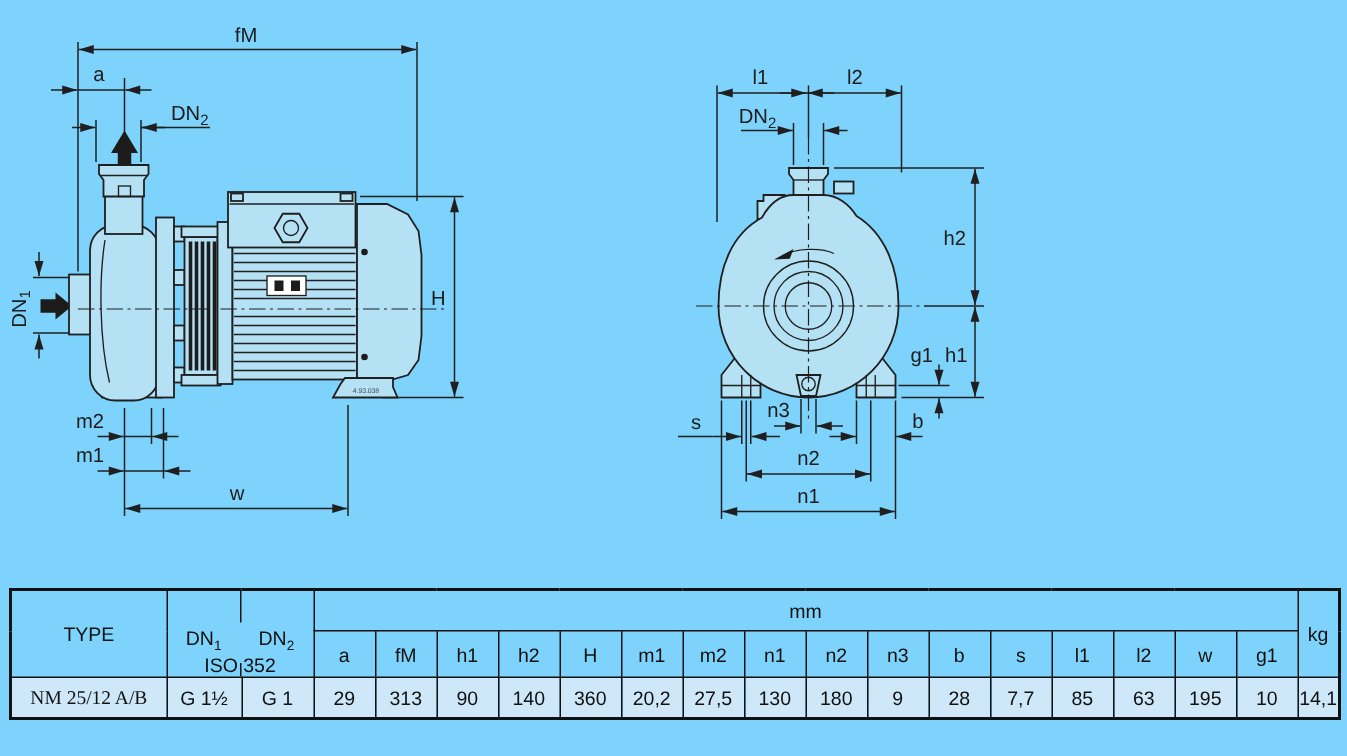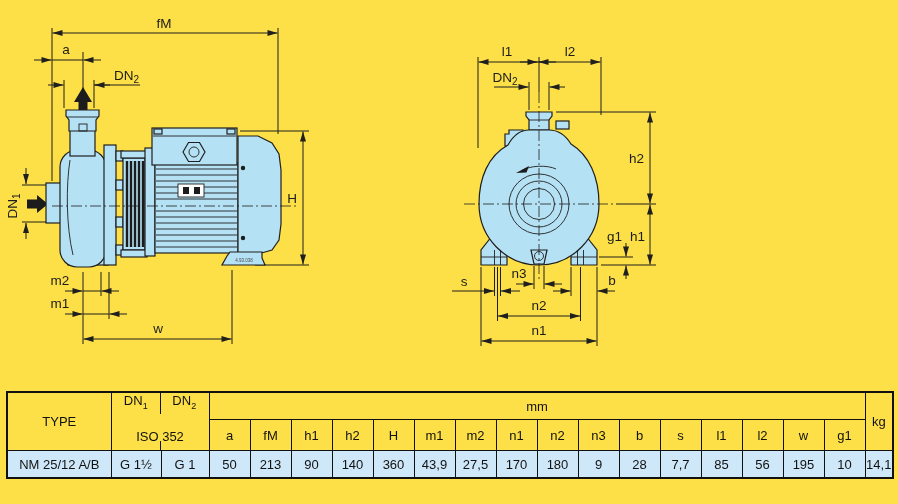--- a/index.html
+++ b/index.html
@@ -1,38 +1,38 @@
 <!DOCTYPE html>
 <html><head>
 <meta charset="utf-8">
 <style>
   html,body{margin:0;padding:0;background:#fff;}
-  .page{position:relative;width:898px;height:504px;background:#fde047;overflow:hidden;
+  .page{position:relative;width:898px;height:504px;background:#7dd3fc;overflow:hidden;
         font-family:"Liberation Sans",sans-serif;color:#1c1c1c;}
   svg text{font-family:"Liberation Sans",sans-serif;}
   .lbl{font-size:13.5px;fill:#1c1c1c;}
   .tiny{font-size:4.5px;fill:#4a4a4a;}
   .dim{stroke:#1f1f1f;stroke-width:1;fill:none;}
   .cl{stroke:#1f1f1f;stroke-width:.8;fill:none;stroke-dasharray:11 3 2 3;}
   .body{fill:#b5e1f4;stroke:#1f1f1f;stroke-width:1.2;}
   .det{stroke:#1f1f1f;stroke-width:.9;fill:none;}
   .blk{fill:#1c1c1c;stroke:none;}
   
   table.dims{border-collapse:collapse;table-layout:fixed;margin:7px 0 0 6px;
              font-size:13px;color:#111;}
   table.dims th,table.dims td{border:1.2px solid #111;text-align:center;vertical-align:middle;
              padding:0;font-weight:400;overflow:hidden;white-space:nowrap;}
   table.dims{border:2px solid #111;}
   tr.hr1 th{height:26px;}
   tr.hr2 th{height:30px;}
   tr.data td{height:26px;background:#cfe8f9;}
-  td.typecell{font-weight:700;}
+  td.typecell{font-weight:700;font-family:Liberation Serif, serif;}
   th.typecell{font-size:13px;}
   sub{font-size:9px;}
-  .dn-wrap{position:relative;height:100%;display:flex;flex-direction:column;justify-content:flex-start;gap:18px;}
+  .dn-wrap{position:relative;height:100%;display:flex;flex-direction:column;justify-content:flex-end;gap:0;}
   .dn-row{display:flex;}
   .dn-half{flex:1;}
   .divider{position:absolute;left:50%;width:0;border-left:1.2px solid #111;}
   .divider.top{top:0;height:21px;}
   .divider.bot{bottom:0;height:9px;}
 </style>
 </head>
 <body>
 
 <div class="page">
@@ -320,34 +320,34 @@
       <th>l2</th>
       <th>w</th>
       <th>g1</th>
     </tr>
   </thead>
   <tbody>
     <tr class="data">
       <td class="typecell">NM 25/12 A/B</td>
       <td>G 1½</td>
       <td>G 1</td>
-      <td>50</td>
-      <td>213</td>
+      <td>29</td>
+      <td>313</td>
       <td>90</td>
       <td>140</td>
       <td>360</td>
-      <td>43,9</td>
+      <td>20,2</td>
       <td>27,5</td>
-      <td>170</td>
+      <td>130</td>
       <td>180</td>
       <td>9</td>
       <td>28</td>
       <td>7,7</td>
       <td>85</td>
-      <td>56</td>
+      <td>63</td>
       <td>195</td>
       <td>10</td>
       <td>14,1</td>
     </tr>
   </tbody>
 </table>
 
 </div>
 
 </body></html>

